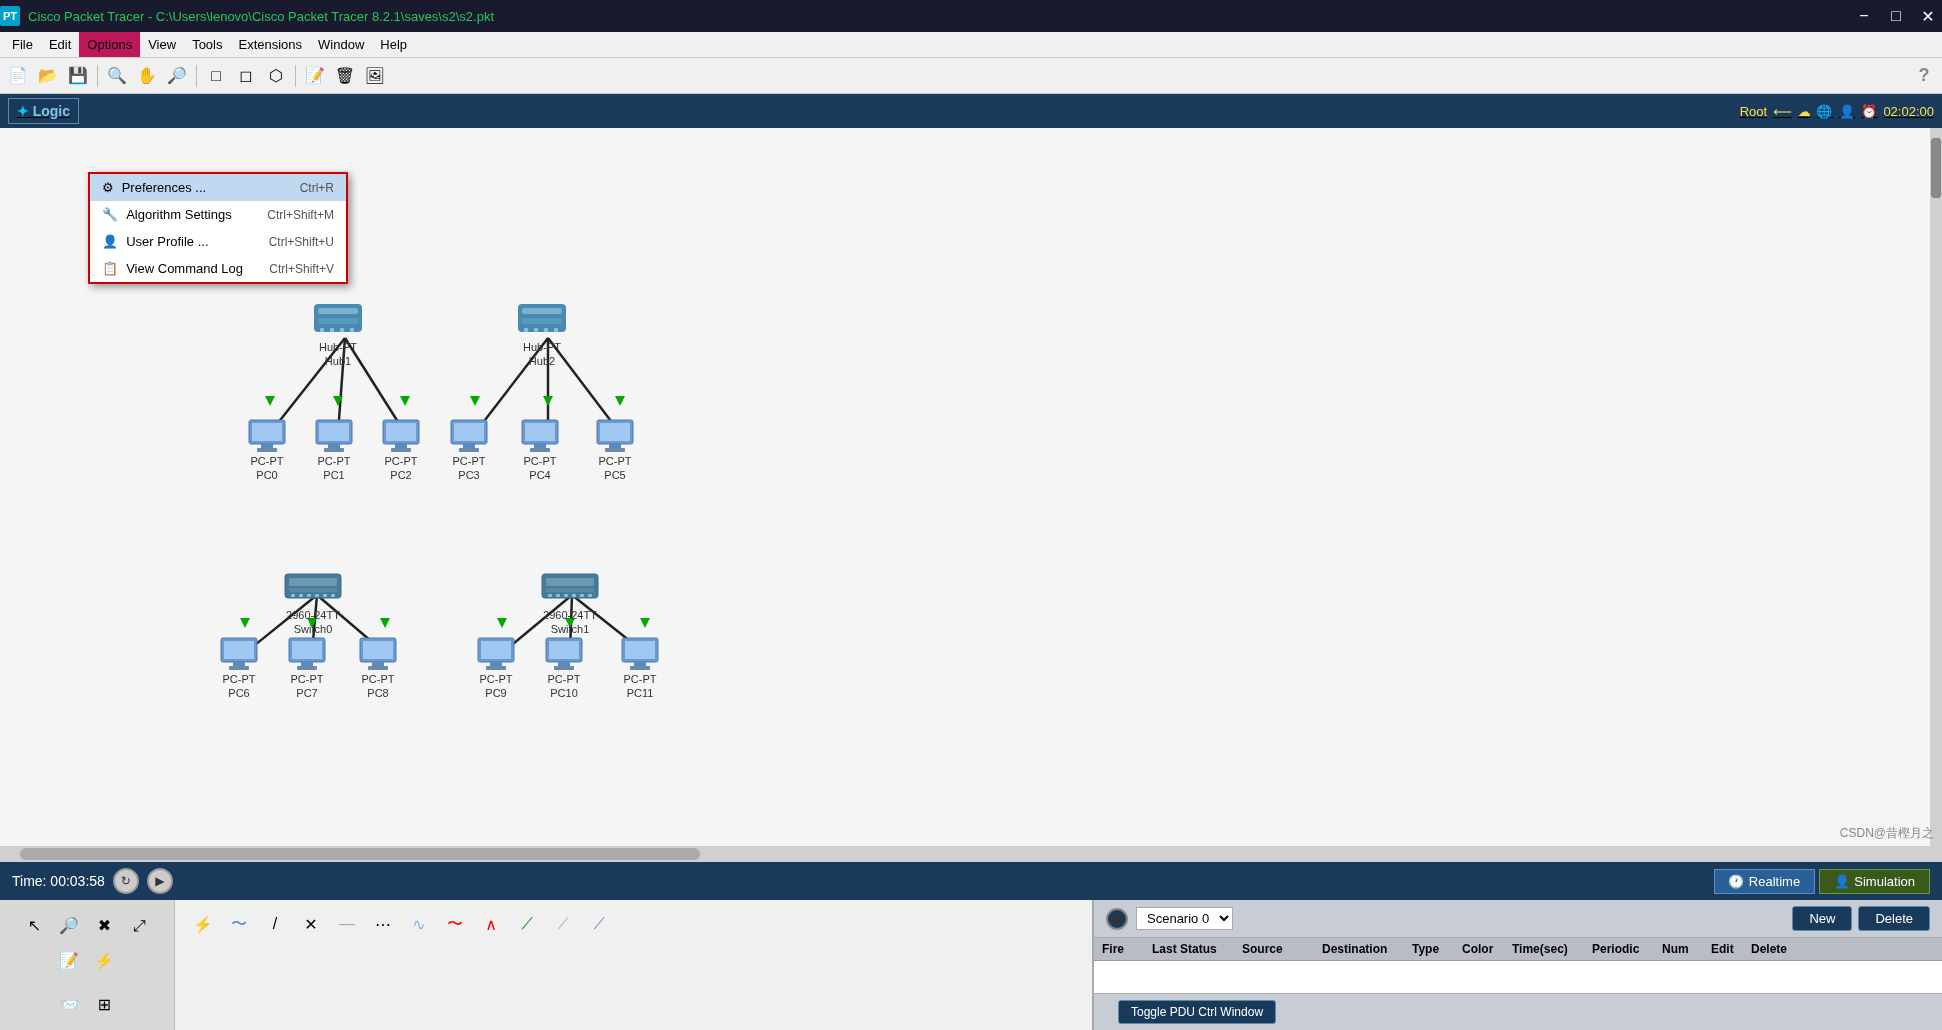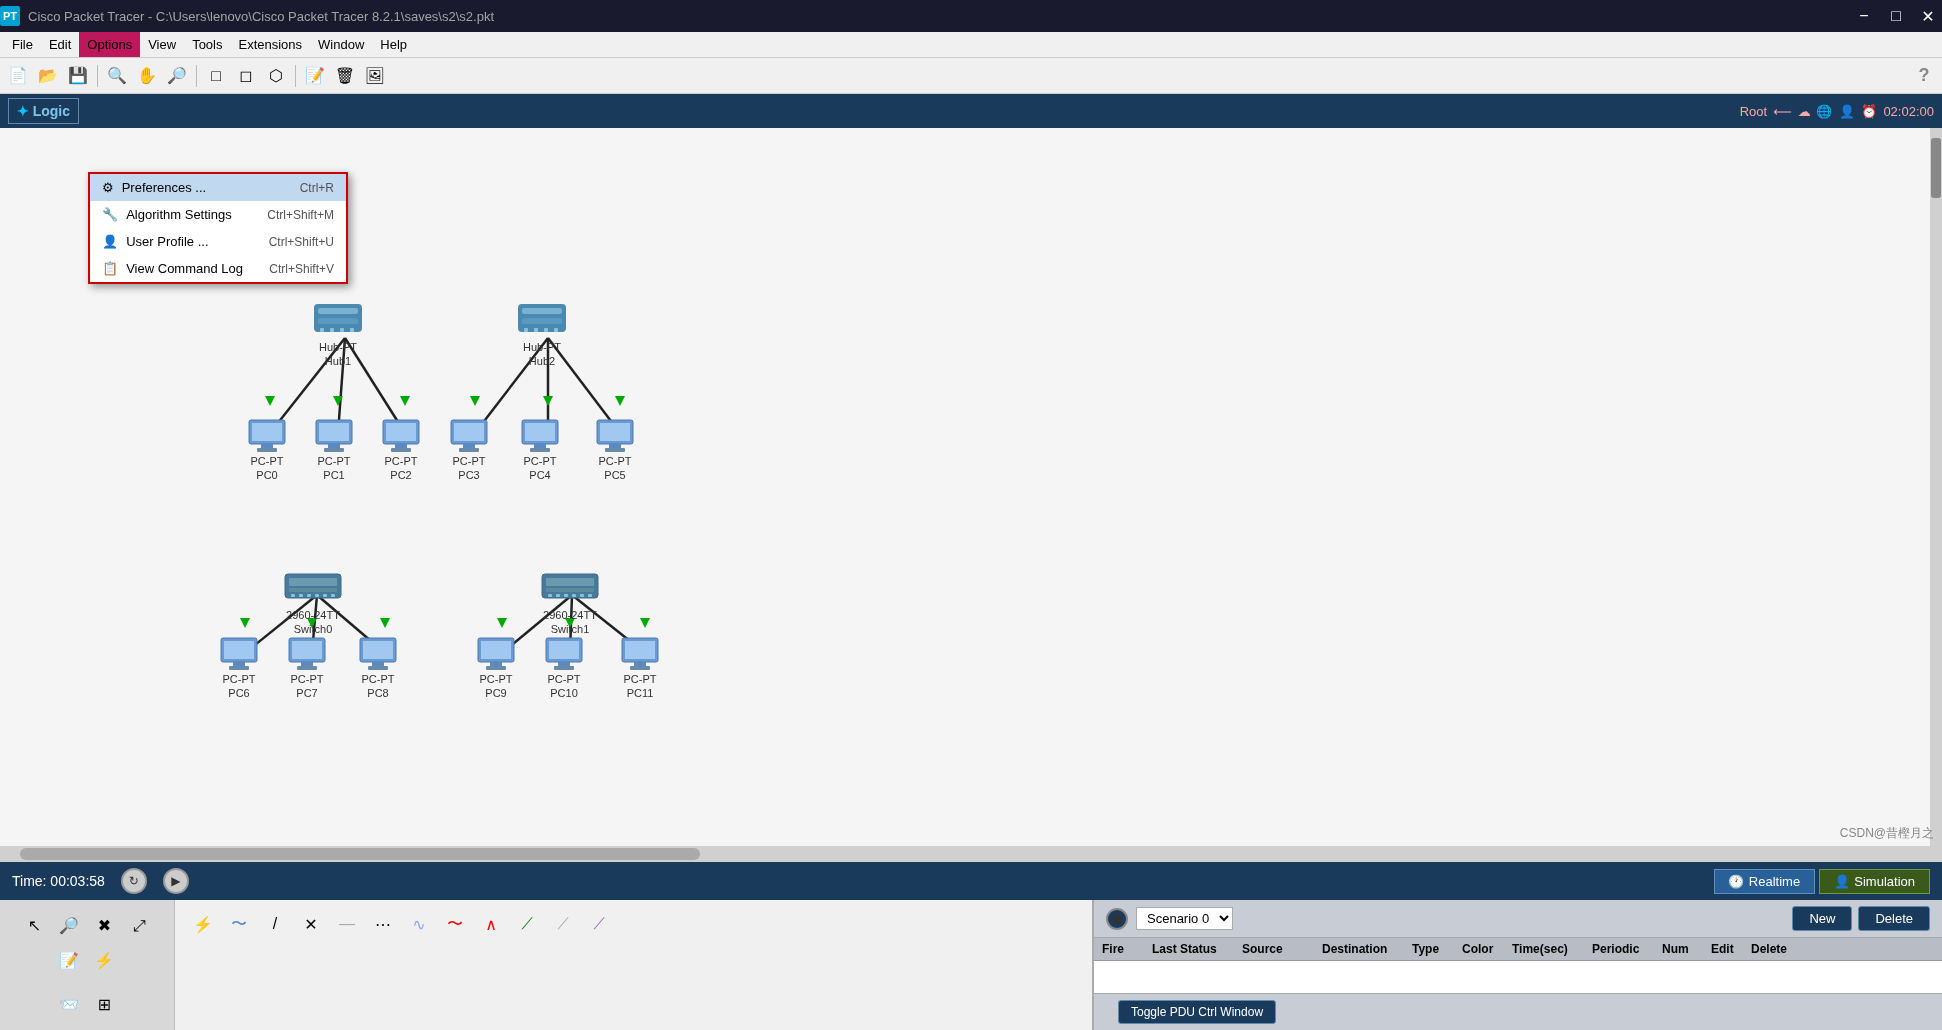--- a/index.html
+++ b/index.html
@@ -10,21 +10,21 @@
       background: #1a1a2e;
       height: 32px;
       display: flex;
       align-items: center;
       justify-content: space-between;
       padding: 0 0;
       color: white;
     }
     .title-bar-left { display: flex; align-items: center; gap: 8px; }
     .title-bar-icon { width: 20px; height: 20px; background: #00a0d1; border-radius: 2px; display: flex; align-items: center; justify-content: center; color: white; font-size: 11px; font-weight: bold; }
-    .title-bar-title { color: #a3a3a3; font-size: 13px; }
+    .title-bar-title { color: #22c55e; font-size: 13px; }
     .title-bar-controls { display: flex; gap: 4px; }
     .title-btn { width: 28px; height: 24px; display: flex; align-items: center; justify-content: center; color: white; cursor: pointer; font-size: 16px; background: transparent; border: none; }
 
     
     .menu-bar {
       background: #f0f0f0;
       height: 26px;
       display: flex;
       align-items: center;
       padding: 0 4px;
@@ -60,35 +60,36 @@
     .toolbar-sep { width: 1px; height: 22px; background: #bbb; margin: 0 3px; }
 
     
     .logic-bar {
       background: #1a3a5c;
       height: 34px;
       display: flex;
       align-items: center;
       padding: 0 8px;
       gap: 8px;
+      text-decoration: underline;
     }
     .logic-label {
       color: #7fc4e8;
       font-weight: bold;
       font-size: 14px;
       padding: 4px 8px;
       border: 1px solid #5a8ab0;
       background: #1a3a5c;
     }
     .logic-bar-right {
       margin-left: auto;
       display: flex;
       align-items: center;
       gap: 6px;
-      color: #fca5a5;
+      color: #fde047;
       font-size: 13px;
     }
 
     
     .canvas-area {
       flex: 1;
       background: #f5f5f5;
       position: relative;
       overflow: hidden;
     }
@@ -109,21 +110,21 @@
 
     
     .time-bar {
       background: #1a3a5c;
       height: 38px;
       display: flex;
       align-items: center;
       justify-content: space-between;
       padding: 0 12px;
     }
-    .time-left { display: flex; align-items: center; gap: 16px; color: white; font-size: 14px; }
+    .time-left { display: flex; align-items: center; gap: 8px; color: white; font-size: 14px; }
     .play-btn { width: 26px; height: 26px; border-radius: 50%; background: #ccc; border: 2px solid #999; display: flex; align-items: center; justify-content: center; cursor: pointer; font-size: 12px; color: #333; }
     .time-right { display: flex; gap: 4px; }
     .mode-btn {
       padding: 4px 14px;
       color: white;
       font-size: 13px;
       cursor: pointer;
       display: flex; align-items: center; gap: 4px;
     }
     .mode-btn.realtime { background: #2a6098; border: 1px solid #5a90c8; }

